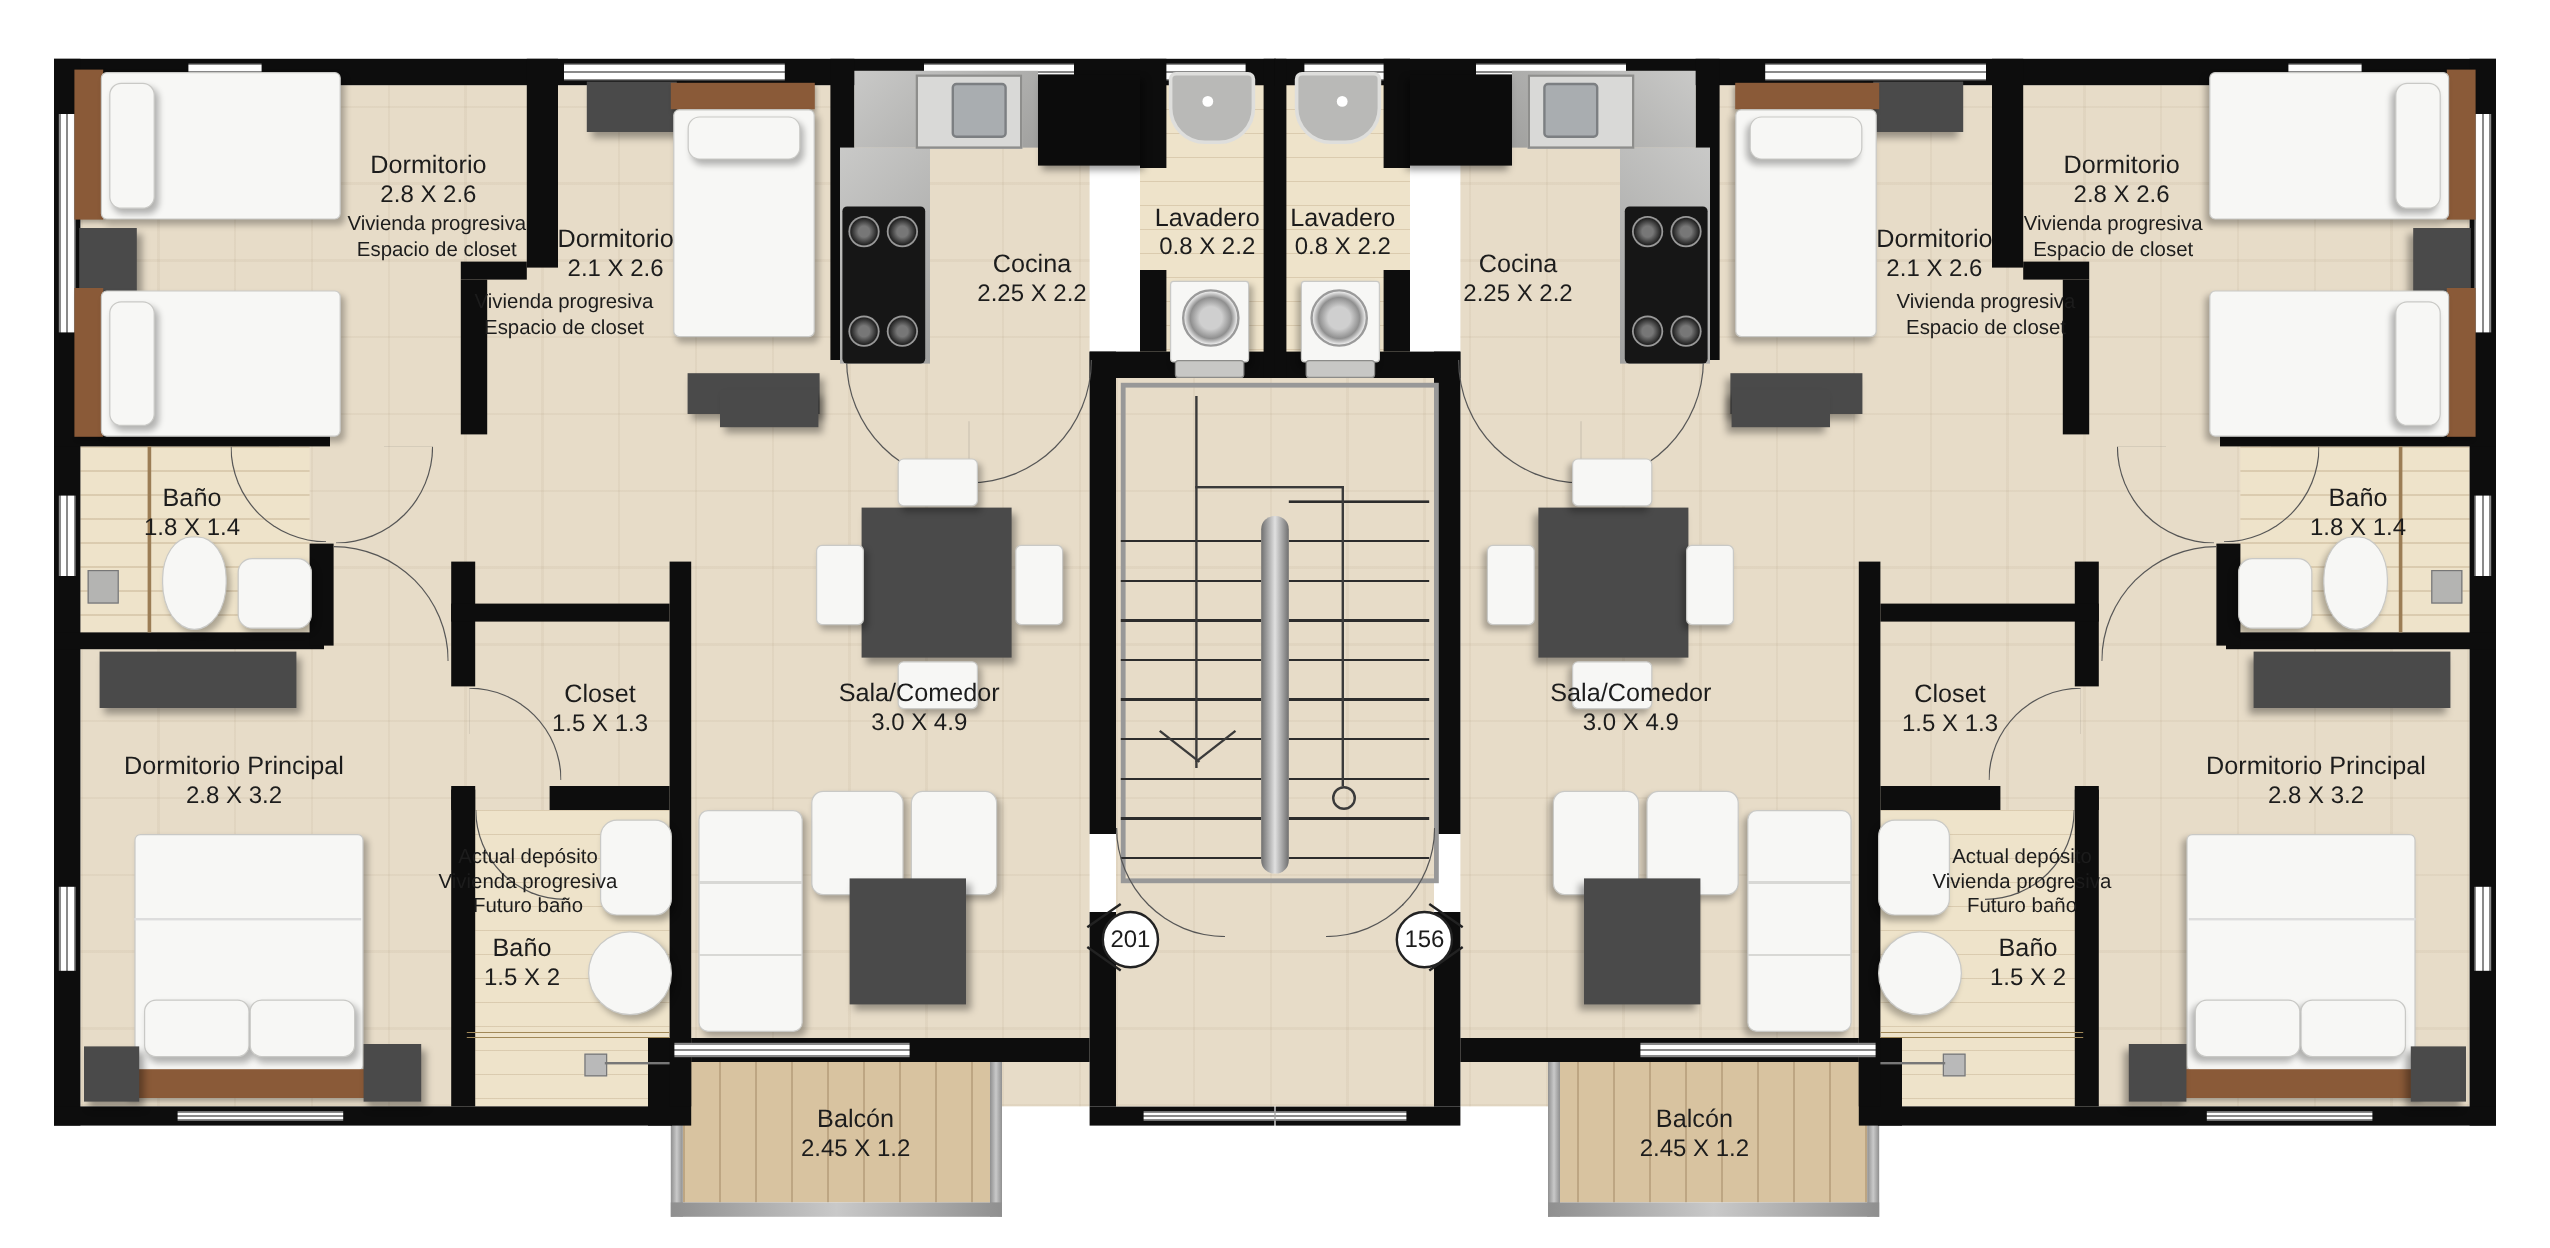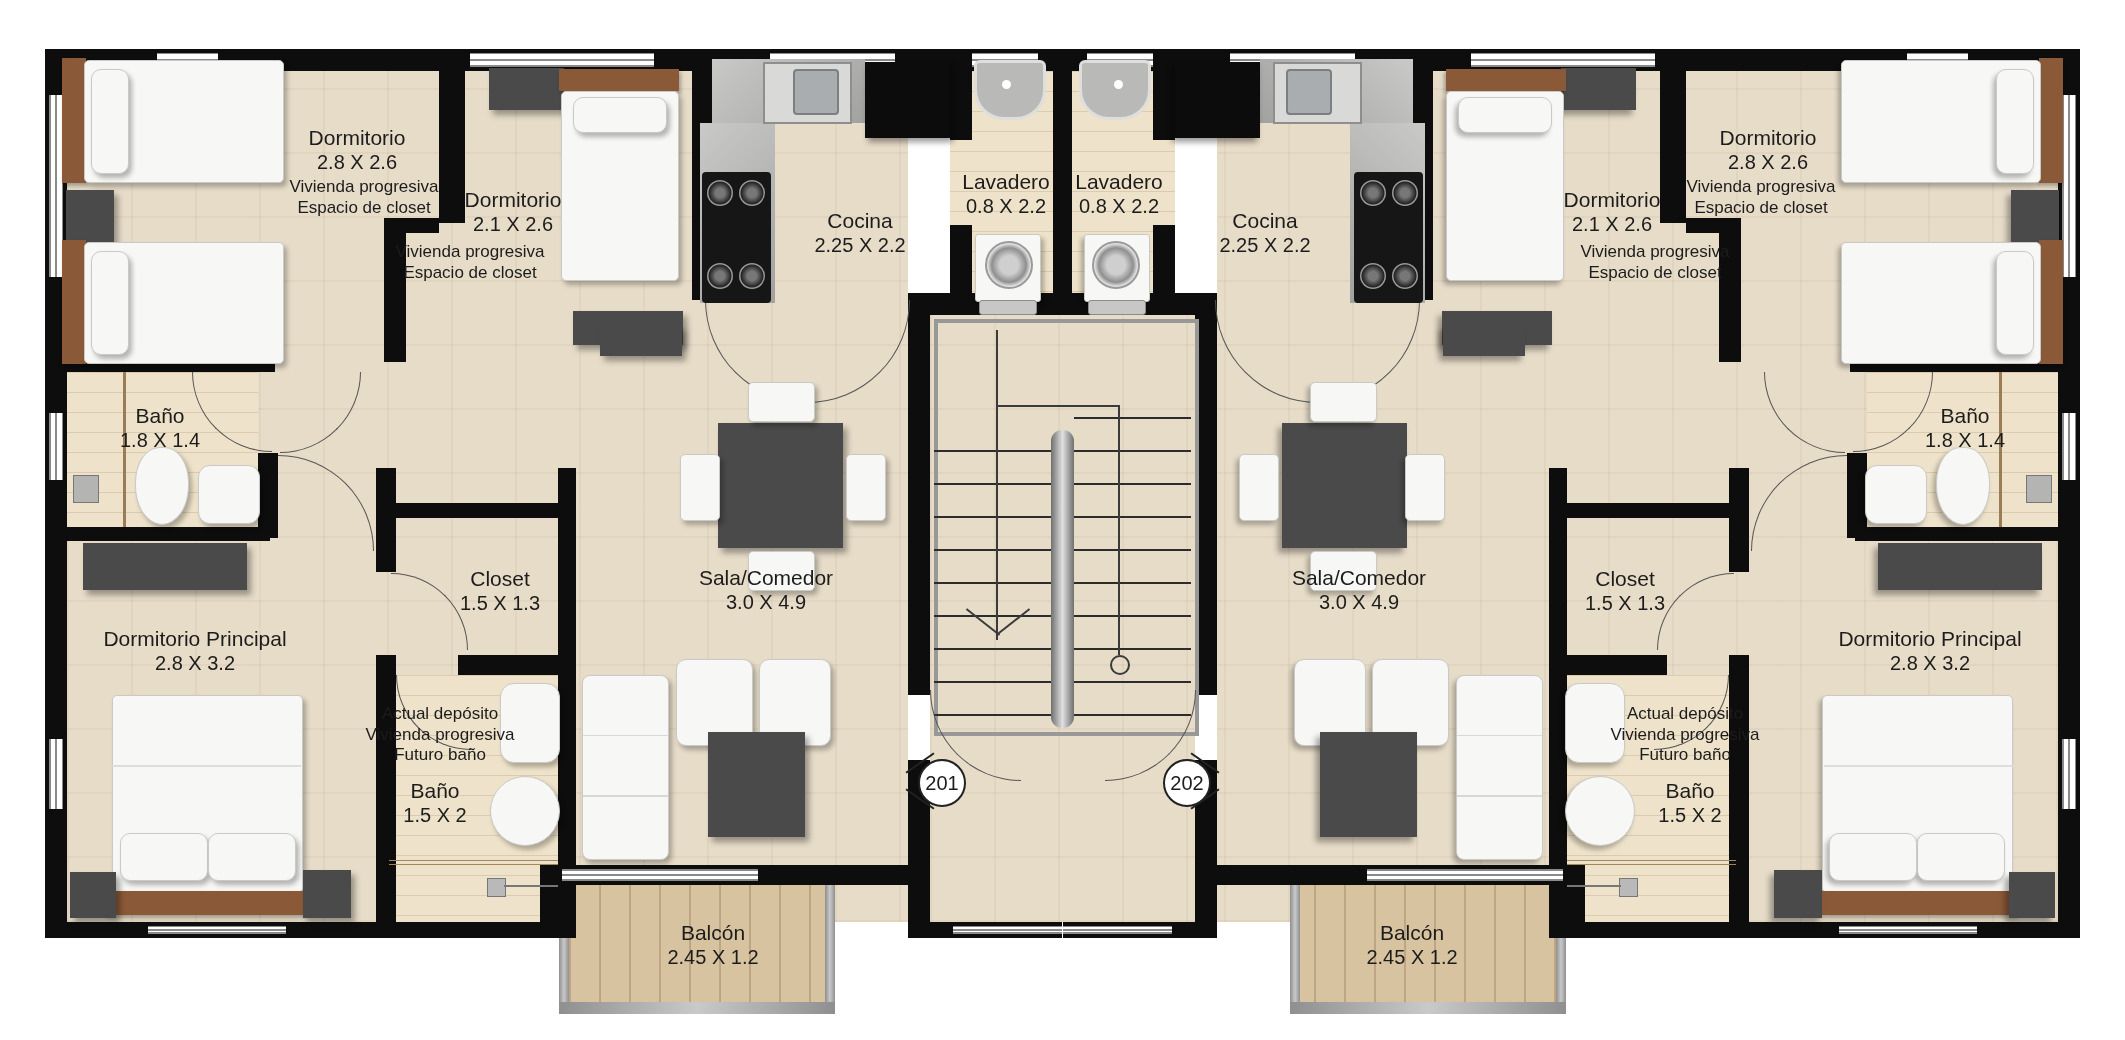--- a/index.html
+++ b/index.html
@@ -417,17 +417,17 @@
     <div class="arc a-bl" style="left:930px;top:690px;width:90px;height:90px;"></div>
     <div class="arc a-br" style="left:1105px;top:690px;width:90px;height:90px;"></div>
     <div class="ln" style="left:903px;top:762px;width:34px;height:2px;transform:rotate(-35deg);background:#222;"></div>
     <div class="ln" style="left:903px;top:798px;width:34px;height:2px;transform:rotate(35deg);background:#222;"></div>
     <div class="ln" style="left:1188px;top:762px;width:34px;height:2px;transform:rotate(35deg);background:#222;"></div>
     <div class="ln" style="left:1188px;top:798px;width:34px;height:2px;transform:rotate(-35deg);background:#222;"></div>
     <div class="circle-num" style="left:918px;top:759px;">
       <span>201</span>
     </div>
     <div class="circle-num" style="left:1163px;top:759px;">
-      <span>202</span>
+      <span>156</span>
     </div>
   </div>
 
 </div>
 
 </body></html>

